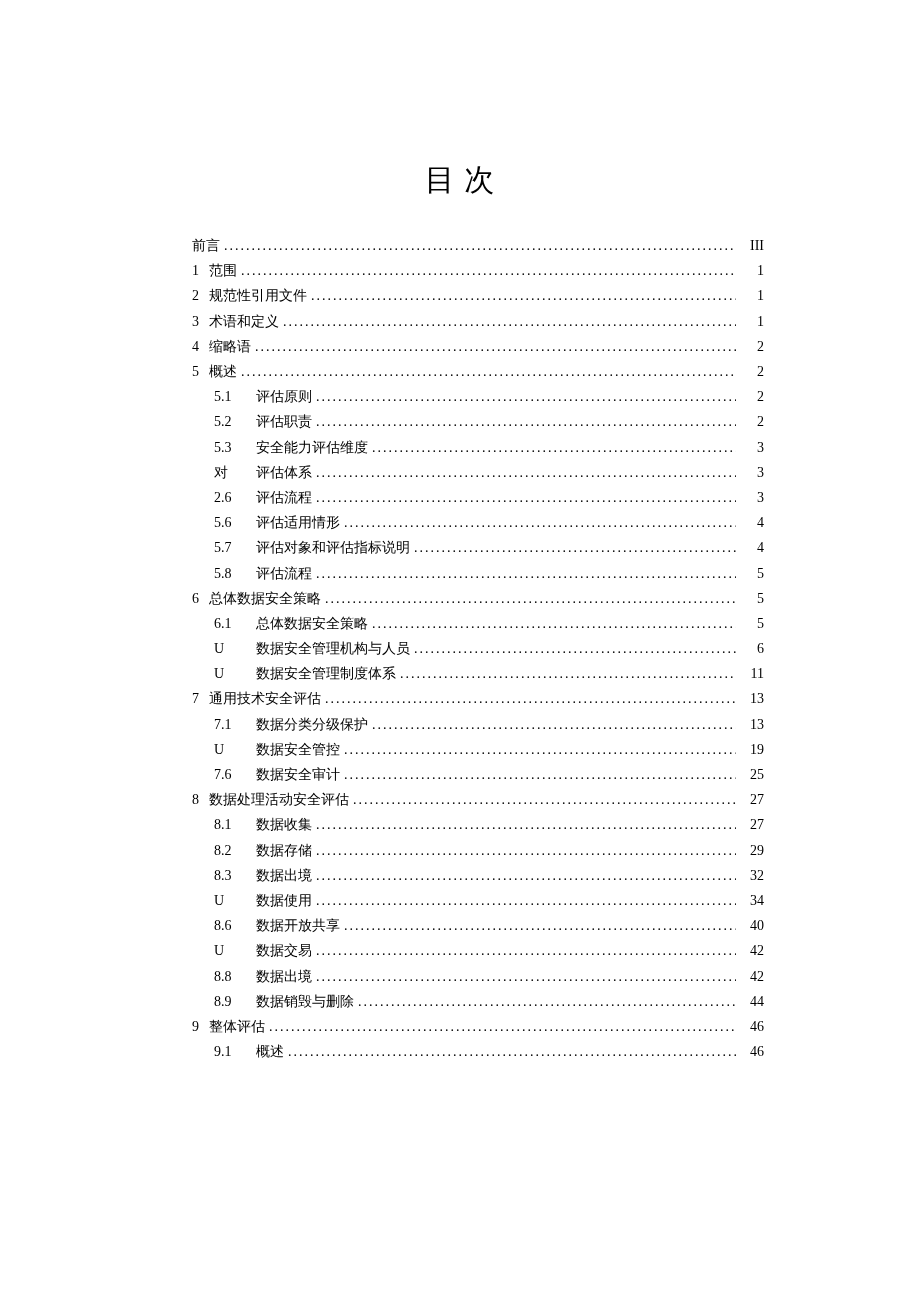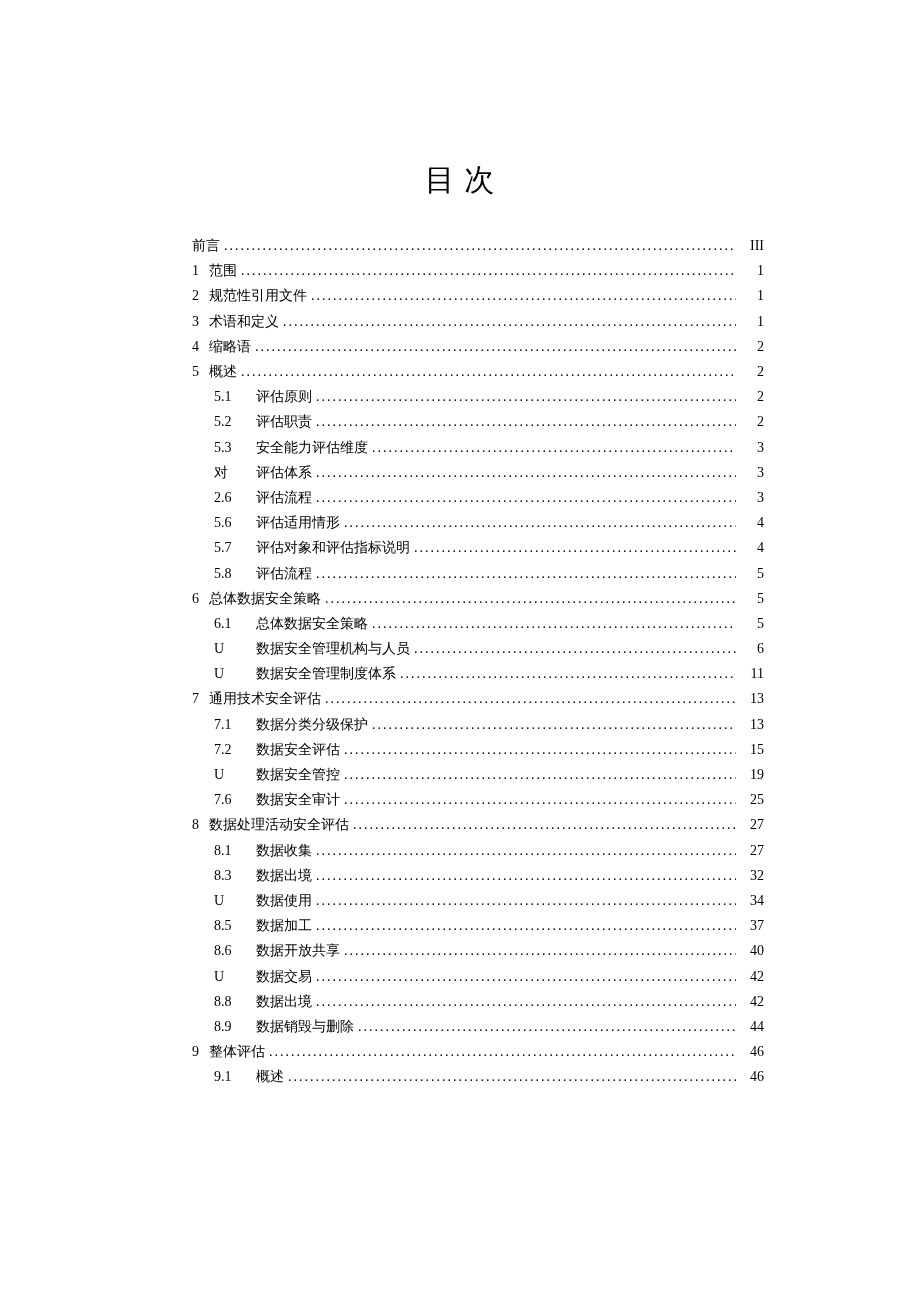--- a/index.html
+++ b/index.html
@@ -191,26 +191,20 @@
         <span class="toc-dots"></span>
         <span class="toc-page">13</span>
       </div>
       <div class="toc-row indent-2">
         <span class="toc-num wide">7.1</span>
         <span class="toc-label">数据分类分级保护</span>
         <span class="toc-dots"></span>
         <span class="toc-page">13</span>
       </div>
       <div class="toc-row indent-2">
-        <span class="toc-num wide">7.2</span>
-        <span class="toc-label">数据安全评估</span>
-        <span class="toc-dots"></span>
-        <span class="toc-page">15</span>
-      </div>
-      <div class="toc-row indent-2">
         <span class="toc-num wide">U</span>
         <span class="toc-label">数据安全管控</span>
         <span class="toc-dots"></span>
         <span class="toc-page">19</span>
       </div>
       <div class="toc-row indent-2">
         <span class="toc-num wide">7.6</span>
         <span class="toc-label">数据安全审计</span>
         <span class="toc-dots"></span>
         <span class="toc-page">25</span>
@@ -221,36 +215,36 @@
         <span class="toc-dots"></span>
         <span class="toc-page">27</span>
       </div>
       <div class="toc-row indent-2">
         <span class="toc-num wide">8.1</span>
         <span class="toc-label">数据收集</span>
         <span class="toc-dots"></span>
         <span class="toc-page">27</span>
       </div>
       <div class="toc-row indent-2">
+        <span class="toc-num wide">8.2</span>
+        <span class="toc-label">数据存储</span>
+        <span class="toc-dots"></span>
+        <span class="toc-page">29</span>
+      </div>
+      <div class="toc-row indent-2">
         <span class="toc-num wide">8.3</span>
         <span class="toc-label">数据出境</span>
         <span class="toc-dots"></span>
         <span class="toc-page">32</span>
       </div>
       <div class="toc-row indent-2">
         <span class="toc-num wide">U</span>
         <span class="toc-label">数据使用</span>
         <span class="toc-dots"></span>
         <span class="toc-page">34</span>
-      </div>
-      <div class="toc-row indent-2">
-        <span class="toc-num wide">8.5</span>
-        <span class="toc-label">数据加工</span>
-        <span class="toc-dots"></span>
-        <span class="toc-page">37</span>
       </div>
       <div class="toc-row indent-2">
         <span class="toc-num wide">8.6</span>
         <span class="toc-label">数据开放共享</span>
         <span class="toc-dots"></span>
         <span class="toc-page">40</span>
       </div>
       <div class="toc-row indent-2">
         <span class="toc-num wide">U</span>
         <span class="toc-label">数据交易</span>

